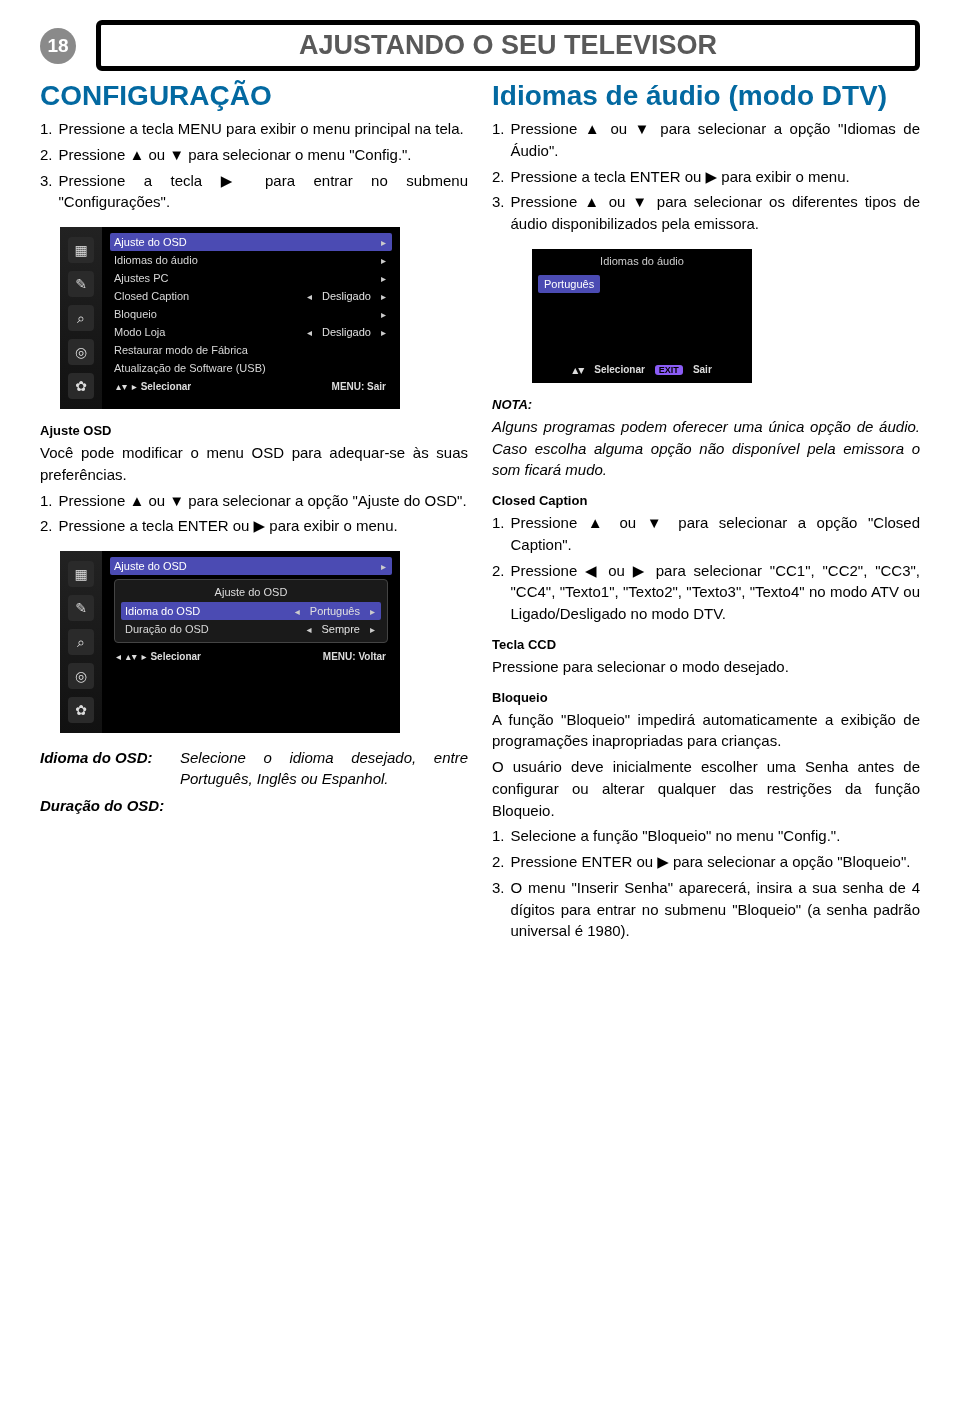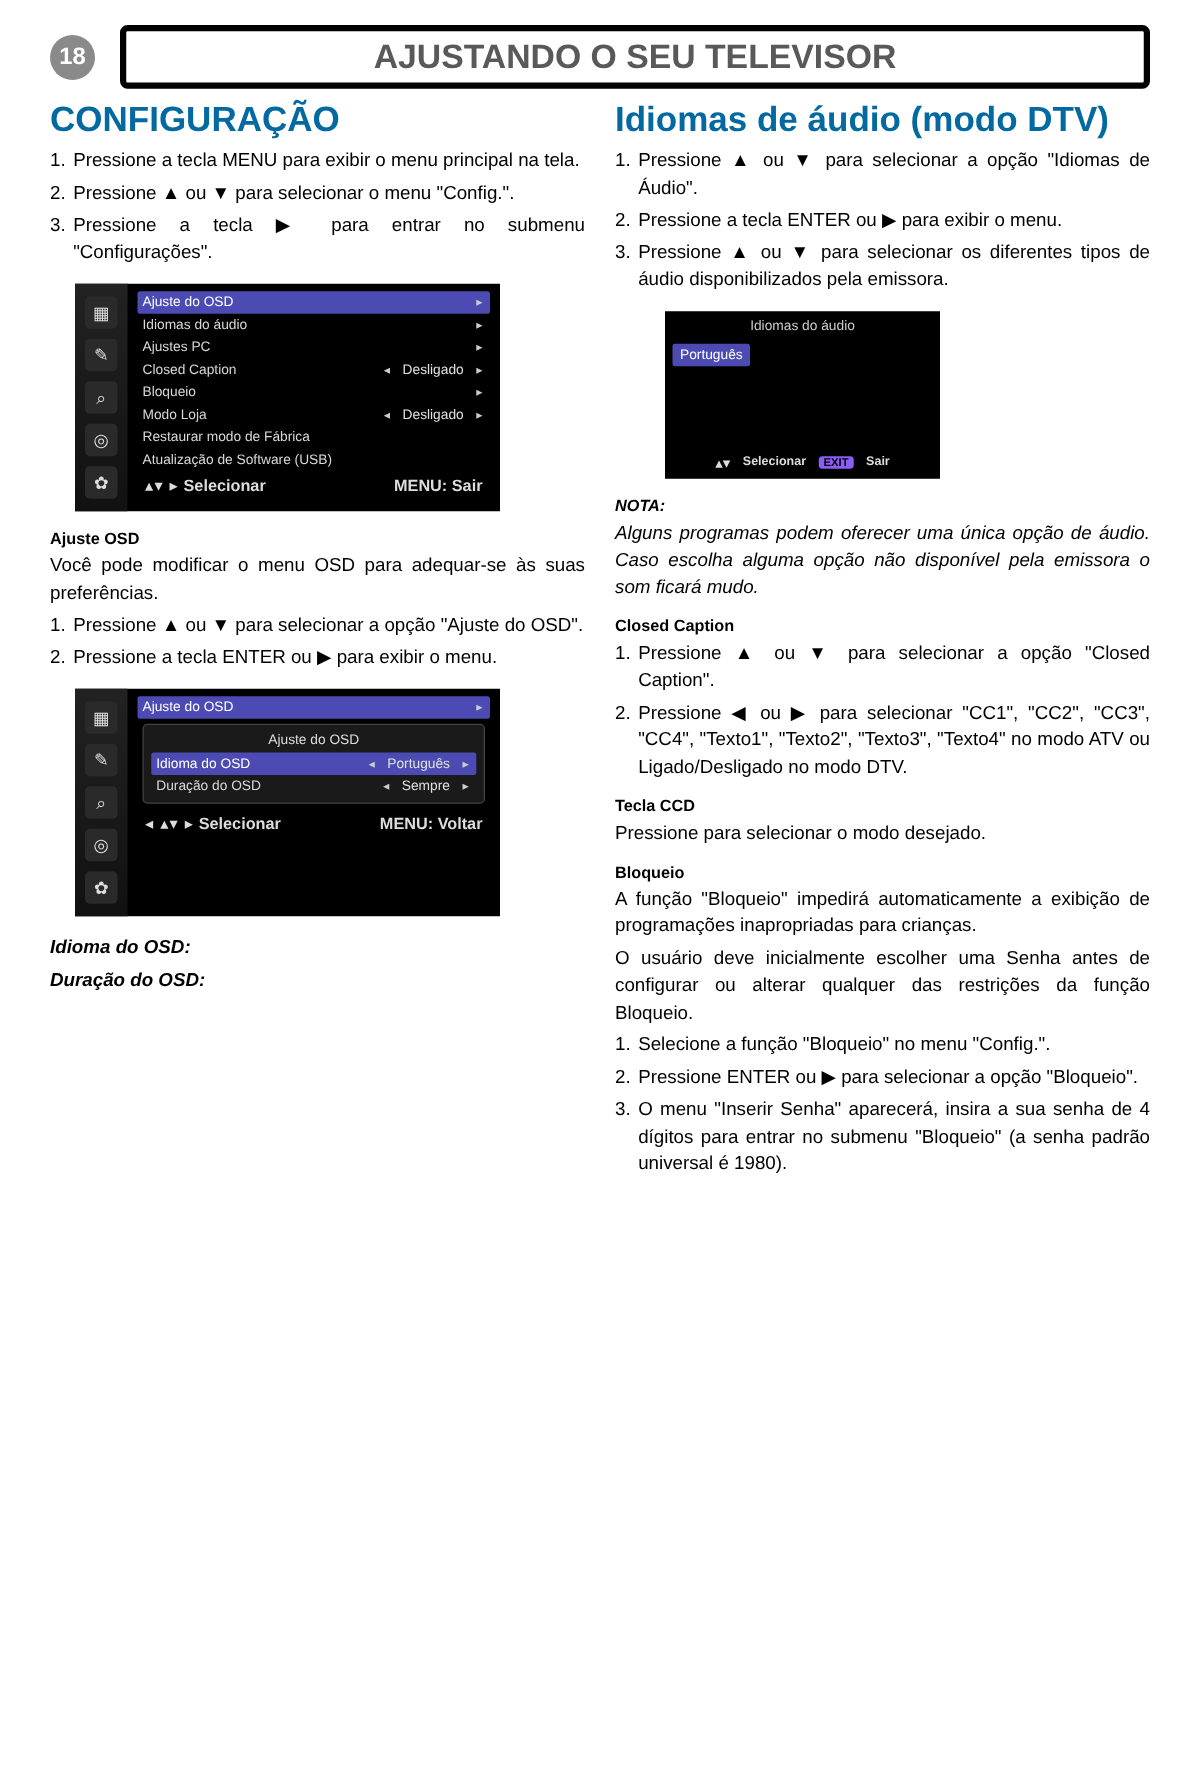--- a/index.html
+++ b/index.html
@@ -142,21 +142,21 @@
     color: #fff;
     border-radius: 2px;
   }
   .osd-row .lbl { flex:1; }
   .osd-row .val { color:#e0e0e0; padding:0 8px; }
   .osd-arrow { color:#ccc; font-size:10px; padding:0 2px; }
   .osd-footer {
     display: flex;
     justify-content: space-between;
     padding: 4px 6px 6px 6px;
-    font-size: 13px;
+    font-size: 10px;
     color:#ddd;
   }
   
   .osd-small {
     width: 220px;
     background: #000;
     margin: 14px 0 14px 40px;
     color:#fff;
     font-size:11px;
     padding:0;
@@ -355,20 +355,21 @@
             <div class="osd-footer">
               <span><span class="symset">◂ ▴▾ ▸</span> <b>Selecionar</b></span>
               <span><b>MENU: Voltar</b></span>
             </div>
           </div>
         </div>
       </div>
 
       <div class="def-row">
         <div class="def-term">Idioma do OSD:</div>
+        <div class="def-desc">Selecione o idioma desejado, entre Português, Inglês ou Espanhol.</div>
       </div>
       <div class="def-row">
         <div class="def-term">Duração do OSD:</div>
       </div>
     </div>
 
     <div class="col-right">
       <h2 class="sect">Idiomas de áudio (modo DTV)</h2>
       <div class="step">
           <span class="step-num">1.</span>

